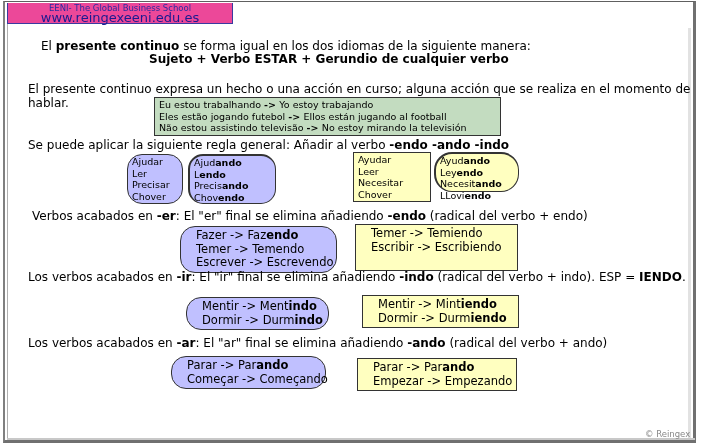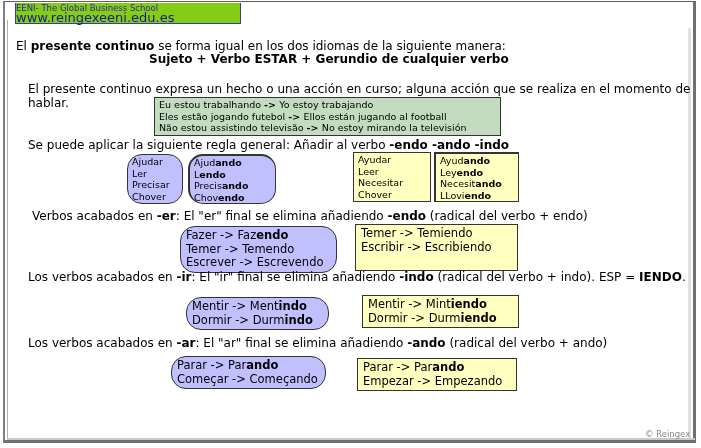--- a/index.html
+++ b/index.html
@@ -1,46 +1,46 @@
 <!DOCTYPE html>
 <html><head>
 <meta charset="utf-8">
 <style>
   html, body { margin:0; padding:0; background:#ffffff; }
   body { width:701px; height:448px; position:relative; overflow:hidden; font-family:"DejaVu Sans", sans-serif; color:#000; }
   .frame { position:absolute; left:3px; top:1px; width:693px; height:442px; border-left:2px solid #808080; border-top:1px solid #606060; border-right:3px solid #707070; border-bottom:3px solid #707070; box-sizing:border-box; }
   .frame-inner-left { position:absolute; left:7px; top:20px; width:1px; height:420px; background:#b0b0b0; }
   .frame-shadow-r { position:absolute; left:688px; top:28px; width:3px; height:410px; background:#e2e2e2; }
   .frame-bottom2 { position:absolute; left:7px; top:438px; width:688px; height:2px; background:#c8c8c8; }
-  .header-box { position:absolute; left:15px; top:3px; width:224px; height:20px; border:1px solid #3a3aa0; border-top:none; background:#84cc16; text-align:left; }
+  .header-box { position:absolute; left:7px; top:3px; width:224px; height:20px; border:1px solid #3a3aa0; border-top:none; background:#ec4899; text-align:center; }
   .header-box .l1 { font-size:8.5px; color:#2a2aa0; line-height:9px; margin-top:1px; }
   .header-box .l2 { font-size:13px; color:#1a1a90; line-height:10px; }
   .t { position:absolute; font-size:12px; white-space:nowrap; line-height:14px; }
   .box { position:absolute; border:1px solid #333; font-size:9.5px; line-height:11.5px; padding:1px 4px; box-sizing:border-box; white-space:nowrap; }
   .green { background:#c3dcc0; }
   .blue { background:#c0c0ff;border-radius:15px; }
   .yellow { background:#ffffc0; }
-  .box.big { font-size:11.5px; line-height:13.5px; padding:2px 5px; }
+  .box.big { font-size:11.5px; line-height:13.5px; padding:2px 15px; }
   .copy { position:absolute; left:645px; top:429px; font-size:8.5px; color:#888; }
   b { font-weight:bold; }
 </style>
 </head>
 <body>
 
 <div class="frame"></div>
 <div class="frame-inner-left"></div>
 <div class="frame-shadow-r"></div>
 <div class="frame-bottom2"></div>
 
 <div class="header-box">
   <div class="l1">EENI- The Global Business School</div>
   <div class="l2">www.reingexeeni.edu.es</div>
 </div>
 
-<div class="t" style="left:16px;top:39px;"><span>El </span><b>presente continuo</b><span> se forma igual en los dos idiomas de la siguiente manera:</span></div>
+<div class="t" style="left:41px;top:39px;"><span>El </span><b>presente continuo</b><span> se forma igual en los dos idiomas de la siguiente manera:</span></div>
 <div class="t" style="left:149px;top:52px;font-weight:bold;">Sujeto + Verbo ESTAR + Gerundio de cualquier verbo</div>
 
 <div class="t" style="left:28px;top:82px;">El presente continuo expresa un hecho o una acción en curso; alguna acción que se realiza en el momento de</div>
 <div class="t" style="left:28px;top:96px;">hablar.</div>
 
 <div class="box green" style="left:154px;top:97px;width:347px;height:39px;font-size:9.5px;line-height:11.5px;">
   <div><span>Eu estou trabalhando </span><b>-&gt; </b><span>Yo estoy trabajando</span></div>
   <div><span>Eles estão jogando futebol </span><b>-&gt; </b><span>Ellos están jugando al football</span></div>
   <div><span>Não estou assistindo televisão </span><b>-&gt; </b><span>No estoy mirando la televisión</span></div>
 </div>
@@ -58,21 +58,21 @@
   <div><span>L</span><b>endo</b></div>
   <div><span>Precis</span><b>ando</b></div>
   <div><span>Chov</span><b>endo</b></div>
 </div>
 <div class="box yellow" style="left:353px;top:152px;width:78px;height:50px;">
   <div>Ayudar</div>
   <div>Leer</div>
   <div>Necesitar</div>
   <div>Chover</div>
 </div>
-<div class="box yellow" style="left:434px;top:152px;width:85px;height:50px;border-width:2px 1px 1px 2px;">
+<div class="box yellow" style="left:434px;top:152px;width:85px;height:40px;border-width:2px 1px 1px 2px;border-radius:18px;">
   <div><span>Ayud</span><b>ando</b></div>
   <div><span>Ley</span><b>endo</b></div>
   <div><span>Necesit</span><b>ando</b></div>
   <div><span>LLovi</span><b>endo</b></div>
 </div>
 
 <div class="t" style="left:32px;top:209px;"><span>Verbos acabados en </span><b>-er</b><span>:  El "er" final se elimina añadiendo </span><b>-endo</b><span> (radical del verbo + endo)</span></div>
 <div class="box blue big" style="left:180px;top:226px;width:157px;height:47px;">
   <div><span>Fazer -&gt; Faz</span><b>endo</b></div>
   <div><span>Temer -&gt; Temendo</span><b></b></div>

